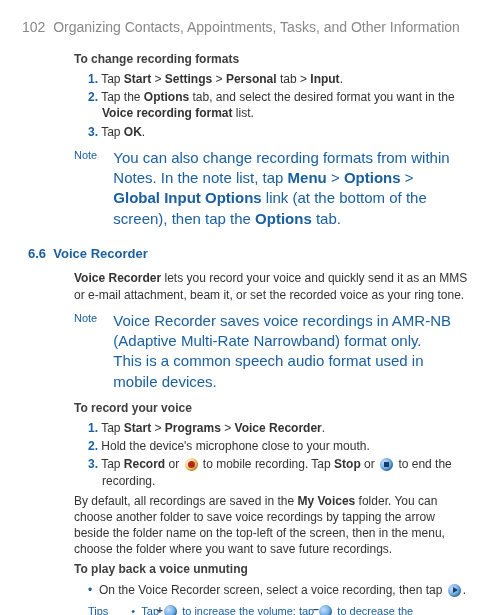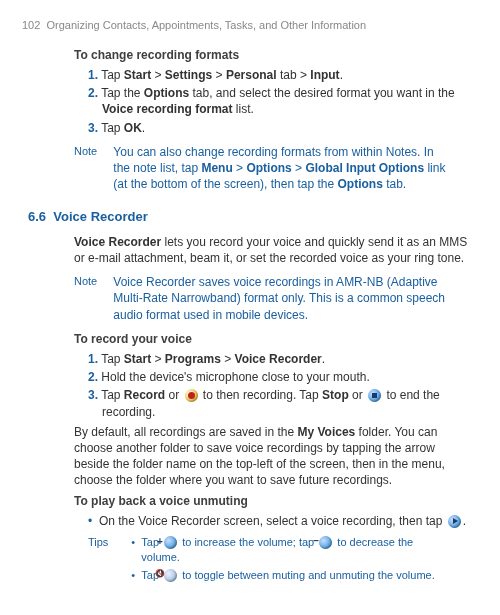--- a/index.html
+++ b/index.html
@@ -1,22 +1,22 @@
 <!DOCTYPE html>
 <html><head>
 <meta charset="utf-8">
 <style>
 body{font-family:"Segoe UI",Arial,sans-serif;font-size:12px;color:#333;margin:0;padding:18px 28px 18px 22px;width:450px;line-height:1.35}
-.hdr{color:#888;font-size:11px;margin-bottom:14px}
+.hdr{color:#888;font-size:14px;margin-bottom:14px}
 .sub{color:#404040;font-weight:bold;margin:4px 0 4px 52px;font-size:12px}
 .step{margin:2px 0 2px 66px;text-indent:-14px;padding-left:14px}
 .step .num{color:#1a5fa0;font-weight:bold}
 .note-row{margin:8px 0 8px 52px}
 .note-lbl{color:#1a5fa0;font-weight:normal;font-size:11px;display:inline-block;vertical-align:top;width:36px}
-.note-txt{color:#1a5fa0;font-size:12px;display:inline-block;vertical-align:top;width:340px}
+.note-txt{color:#1a5fa0;font-size:15px;display:inline-block;vertical-align:top;width:340px}
 h2{color:#1a5fa0;font-size:13px;font-weight:bold;margin:16px 0 8px 6px}
 .body{margin:4px 0 4px 52px}
 .bullet{margin:4px 0 4px 66px;text-indent:-12px;padding-left:12px}
 .tips-row{margin:6px 0 0 66px}
 .tips-lbl{color:#1a5fa0;font-weight:normal;font-size:11px;display:inline-block;vertical-align:top;width:30px}
 .tips-txt{color:#1a5fa0;font-size:11px;display:inline-block;vertical-align:top;width:320px}
 .tips-txt .b{margin:0 0 3px 10px;text-indent:-10px;padding-left:10px}
 .ico{display:inline-block;width:13px;height:13px;border-radius:50%;vertical-align:-3px;margin:0 2px;position:relative}
 .rec{background:radial-gradient(circle at 35% 35%,#ffe,#f5d060 50%,#c89020);box-shadow:inset -1px -1px 2px rgba(0,0,0,.3)}
 .rec::after{content:"";position:absolute;top:3px;left:3px;width:7px;height:7px;border-radius:50%;background:#c02020}
@@ -54,21 +54,21 @@
 <div class="body"><b>Voice Recorder</b><span> lets you record your voice and quickly send it as an MMS or e-mail attachment, beam it, or set the recorded voice as your ring tone.</span></div>
 
 <div class="note-row">
   <span class="note-lbl">Note</span>
   <span class="note-txt">Voice Recorder saves voice recordings in AMR-NB (Adaptive Multi-Rate Narrowband) format only. This is a common speech audio format used in mobile devices.</span>
 </div>
 
 <div class="sub">To record your voice</div>
 <div class="step"><span class="num">1.</span> <span>Tap </span><b>Start</b><span> &gt; </span><b>Programs</b><span> &gt; </span><b>Voice Recorder</b><span>.</span></div>
 <div class="step"><span class="num">2.</span> <span>Hold the device's microphone close to your mouth.</span></div>
-<div class="step"><span class="num">3.</span> <span>Tap </span><b>Record</b><span> or </span><span class="ico rec"></span><span> to then recording. Tap </span><b>Stop</b><span> or</span> <span class="ico stop"></span><span> to end the recording.</span></div>
+<div class="step"><span class="num">3.</span> <span>Tap </span><b>Record</b><span> or </span><span class="ico rec"></span><span> to mobile recording. Tap </span><b>Stop</b><span> or</span> <span class="ico stop"></span><span> to end the recording.</span></div>
 
 <div class="body"><span>By default, all recordings are saved in the </span><b>My Voices</b><span> folder. You can choose another folder to save voice recordings by tapping the arrow beside the folder name on the top-left of the screen, then in the menu, choose the folder where you want to save future recordings.</span></div>
 
 <div class="sub">To play back a voice unmuting</div>
 <div class="bullet"><span style="color:#1a5fa0">•</span>&nbsp;&nbsp;<span>On the Voice Recorder screen, select a voice recording, then tap</span> <span class="ico play"></span><span>.</span></div>
 
 <div class="tips-row">
   <span class="tips-lbl">Tips</span>
   <span class="tips-txt">
     <div class="b">•&nbsp;&nbsp;<span>Tap </span><span class="ico vup"></span><span> to increase the volume; tap</span> <span class="ico vdn"></span><span> to decrease the volume.</span></div>

